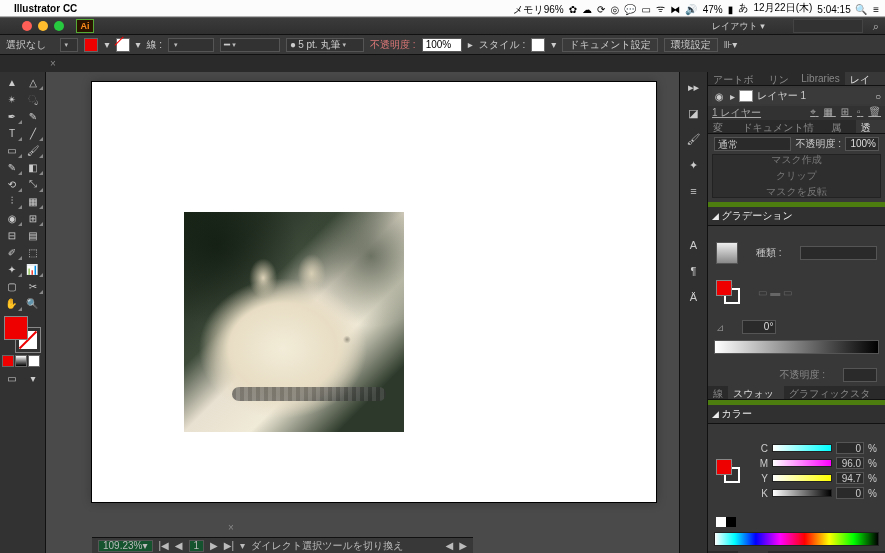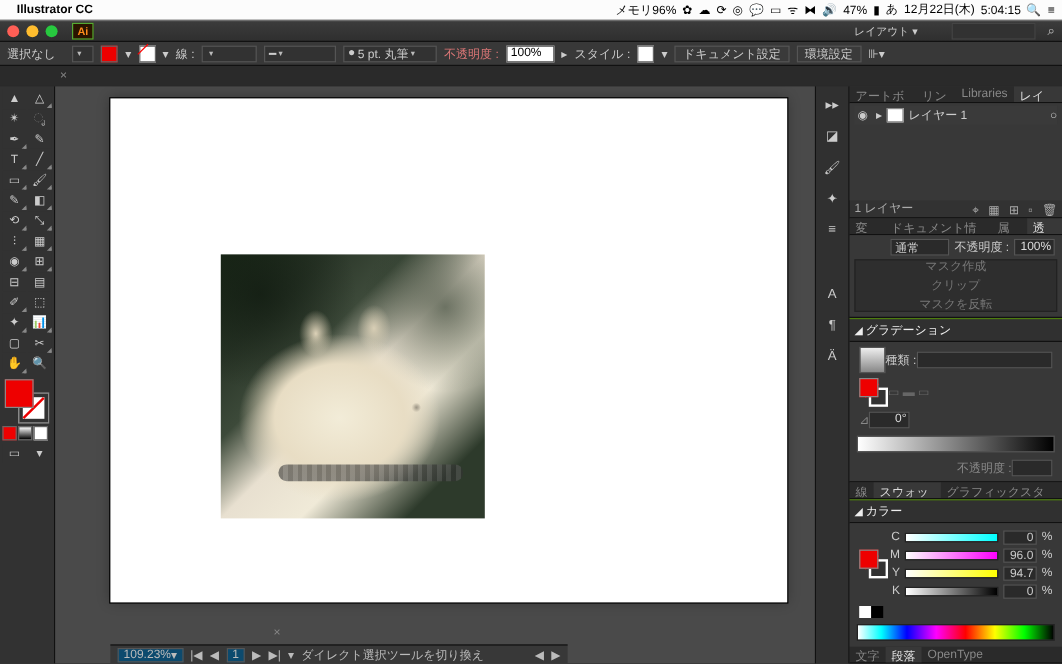--- a/index.html
+++ b/index.html
@@ -9,21 +9,21 @@
 .menubar { height:17px; background:#fcfcfc; display:flex; align-items:center; padding:0 6px; color:#000; border-bottom:1px solid #b0b0b0; }
 .menubar .apple { font-size:12px; margin-right:8px; }
 .menubar .app-name { font-weight:bold; margin-right:10px; }
 .menubar .menus span { margin-right:10px; }
 .menubar .spacer { flex:1; }
 .menubar .status { display:flex; align-items:flex-end; gap:5px; font-size:9px; }
 .menubar .status span { display:inline-flex; align-items:center; }
 .menubar .mem { font-size:8px; line-height:1; }
 
 
-.win-row { height:18px; background:linear-gradient(#3b3b3b,#2f2f2f); display:flex; align-items:center; padding-left:6px; gap:6px; border-top:1px solid #555; border-bottom:1px solid #111; }
+.win-row { height:18px; background:linear-gradient(#3b3b3b,#2f2f2f); display:flex; align-items:center; padding-left:22px; gap:6px; border-top:1px solid #555; border-bottom:1px solid #111; }
 .tlight { width:10px; height:10px; border-radius:50%; }
 .tlight.r{background:#ff5f56;} .tlight.y{background:#ffbd2e;} .tlight.g{background:#27c93f;}
 .ai-badge { width:18px; height:14px; background:#2a1400; border:1px solid #5a3; display:flex; align-items:center; justify-content:center; color:#ff8c1a; font-weight:bold; font-size:9px; margin-left:6px; }
 .win-row .spacer{flex:1;}
 .win-row .workspace { color:#ccc; font-size:9px; margin-right:22px; }
 .ws-drop { width:70px; height:14px; background:#323232; border:1px solid #444; margin-right:4px; }
 .mag { color:#bbb; font-size:11px; margin-right:6px; }
 
 
 .optbar { height:20px; background:#383838; display:flex; align-items:center; padding:0 6px; gap:6px; color:#ccc; font-size:9px; border-bottom:1px solid #111; }
@@ -63,59 +63,59 @@
  radial-gradient(circle 8px at 58% 48%, #0a0a0a 0%, rgba(0,0,0,0) 70%),
  radial-gradient(circle 5px at 74% 58%, #111 0%, rgba(0,0,0,0) 80%),
  radial-gradient(ellipse 20px 28px at 36% 30%, #ddd2b8 0%, rgba(0,0,0,0) 70%),
  radial-gradient(ellipse 20px 28px at 58% 28%, #d8ceb5 0%, rgba(0,0,0,0) 70%),
  radial-gradient(circle 80px at 15% 15%, rgba(15,25,15,.7), transparent),
  radial-gradient(circle 70px at 85% 20%, rgba(25,40,25,.6), transparent);
 }
 .placed-img::after{ content:""; position:absolute; left:22%; right:8%; bottom:14%; height:14px; background:repeating-linear-gradient(90deg,#333 0 4px,#555 4px 8px); border-radius:8px; opacity:.6; }
 
 .statusbar { position:absolute; left:46px; right:206px; bottom:0; height:16px; background:#383838; display:flex; align-items:center; gap:6px; padding:0 6px; color:#bbb; font-size:9px; border-top:1px solid #111; }
-.statusbar .sdd { height:12px; background:#0c4a6e; border:1px solid #555; padding:0 4px; display:flex; align-items:center; }
+.statusbar .sdd { height:12px; background:#14532d; border:1px solid #555; padding:0 4px; display:flex; align-items:center; }
 
 
 .dock { width:28px; background:#303030; border-left:1px solid #111; display:flex; flex-direction:column; align-items:center; gap:8px; padding-top:6px; }
 .dock .di { width:20px; height:18px; color:#ccc; display:flex; align-items:center; justify-content:center; font-size:11px; }
 
 
 .panels { width:178px; background:#323232; border-left:1px solid #111; display:flex; flex-direction:column; color:#ccc; font-size:9px; }
 .p-tabs { display:flex; background:#2a2a2a; border-bottom:1px solid #111; height:14px; }
 .p-tabs span { padding:1px 5px; color:#888; }
 .p-tabs span.active { background:#383838; color:#ddd; }
 .p-body { background:#383838; padding:2px 4px; }
 .layer-row { display:flex; align-items:center; gap:4px; height:16px; background:#3a3a3a; }
 .eye { width:14px; text-align:center; }
 .layer-sw { width:14px; height:12px; background:#fff; border:1px solid #888; }
-.layer-footer { display:flex; justify-content:space-between; align-items:flex-end; height:14px; padding:0 4px; color:#aaa; }
+.layer-footer { display:flex; justify-content:space-between; align-items:flex-start; height:14px; padding:0 4px; color:#aaa;text-decoration:underline; }
 .layer-footer .icons span{ margin-left:5px; }
 
-.trans-row { display:flex; gap:4px; align-items:center; height:16px; padding:2px;margin-left:28px; }
+.trans-row { display:flex; gap:4px; align-items:center; height:16px; padding:2px; }
 .trans-dd { flex:1; height:14px; background:#2a2a2a; border:1px solid #555; }
 .num-in { width:34px; height:14px; background:#2a2a2a; border:1px solid #555; text-align:right; padding-right:2px; color:#ddd; }
 .mask-box { height:44px; background:#2e2e2e; border:1px solid #222; margin:2px 0; display:flex; flex-direction:column; justify-content:center; align-items:center; gap:2px; color:#777; }
 
 .grad-sw { width:22px; height:22px; background:linear-gradient(#eee,#888); border:1px solid #555; }
 .grad-bar { height:14px; background:linear-gradient(90deg,#fff,#000); border:1px solid #555; margin:4px 2px; }
 
 .color-row { display:flex; align-items:center; gap:4px; height:14px; margin:1px 0; }
 .color-row .lab { width:10px; text-align:right; }
 .color-row .slider { flex:1; height:8px; border:1px solid #222; }
 .c-c{background:linear-gradient(90deg,#fff,#0ff);} .c-m{background:linear-gradient(90deg,#fff,#f0f);} .c-y{background:linear-gradient(90deg,#fff,#ff0);} .c-k{background:linear-gradient(90deg,#fff,#000);}
 .color-row .val { width:28px; height:12px; background:#2a2a2a; border:1px solid #555; text-align:right; padding-right:2px; }
 .spectrum { height:14px; background:linear-gradient(90deg,#fff 0%,#0ff 12%,#00f 25%,#f0f 40%,#f00 55%,#ff0 70%,#0f0 85%,#000 100%); margin:3px 2px; border:1px solid #222; }
 .panel-sep { height:1px; background:#111; }
-.p-title { background:#303030; padding:2px 4px; color:#eee; font-size:9px; border-top:1px solid #4d7c0f; border-bottom:1px solid #111; }
+.p-title { background:#303030; padding:2px 4px; color:#eee; font-size:9px; border-top:5px solid #4d7c0f; border-bottom:1px solid #111; }
 .fs-mini { position:relative; width:24px; height:24px; }
 .fs-mini .f{position:absolute;top:0;left:0;width:16px;height:16px;background:#e00;border:1px solid #888;}
 .fs-mini .s{position:absolute;bottom:0;right:0;width:16px;height:16px;background:#323232;border:2px solid #fff;}
 .fs-mini .s::after{content:"";position:absolute;inset:-2px;border-top:1px solid red;transform:rotate(-45deg);}
-.sm-row{display:flex;gap:0;align-items:center;padding:2px 4px;}
+.sm-row{display:flex;gap:18px;align-items:center;padding:2px 4px;margin-top:12px;}
 .bw-sw{display:flex;} .bw-sw div{width:10px;height:10px;} .bw-sw .w{background:#fff;} .bw-sw .b{background:#000;}
 </style>
 </head>
 <body>
 
 <div class="menubar">
   <span class="apple"></span>
   <span class="app-name">Illustrator CC</span>
   <span class="spacer"></span>
   <span class="status">

